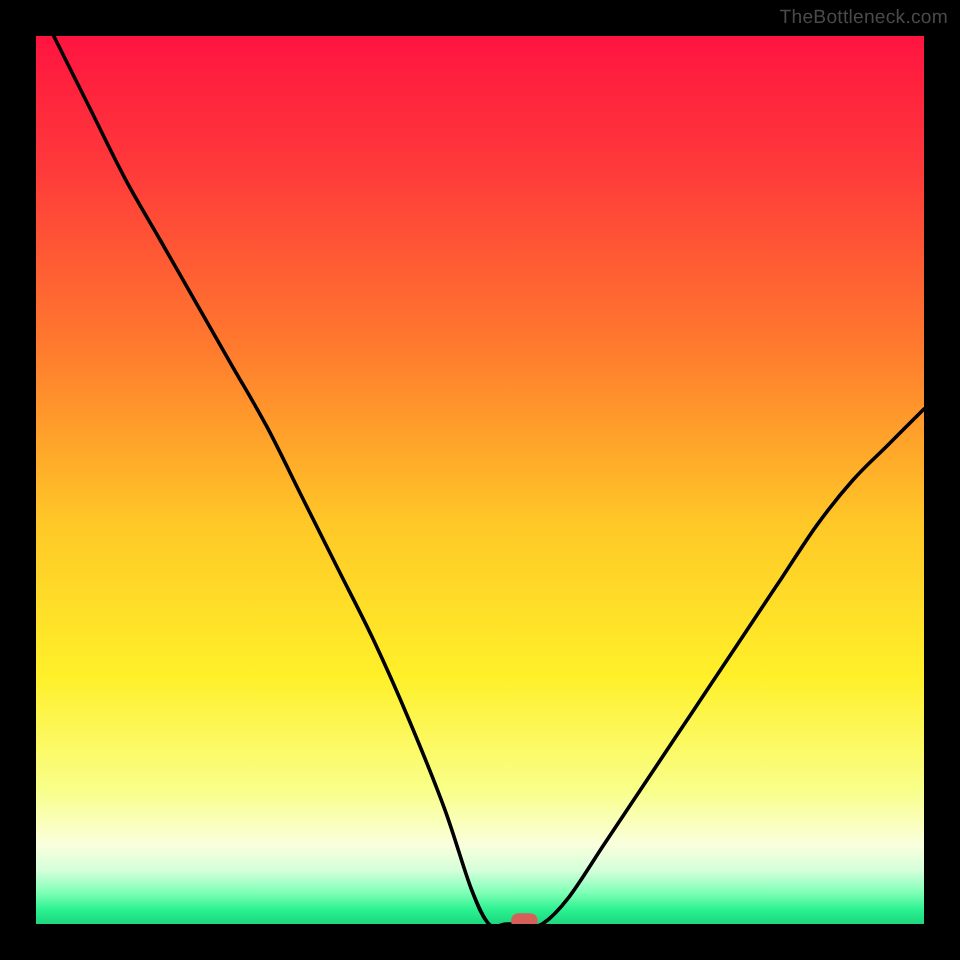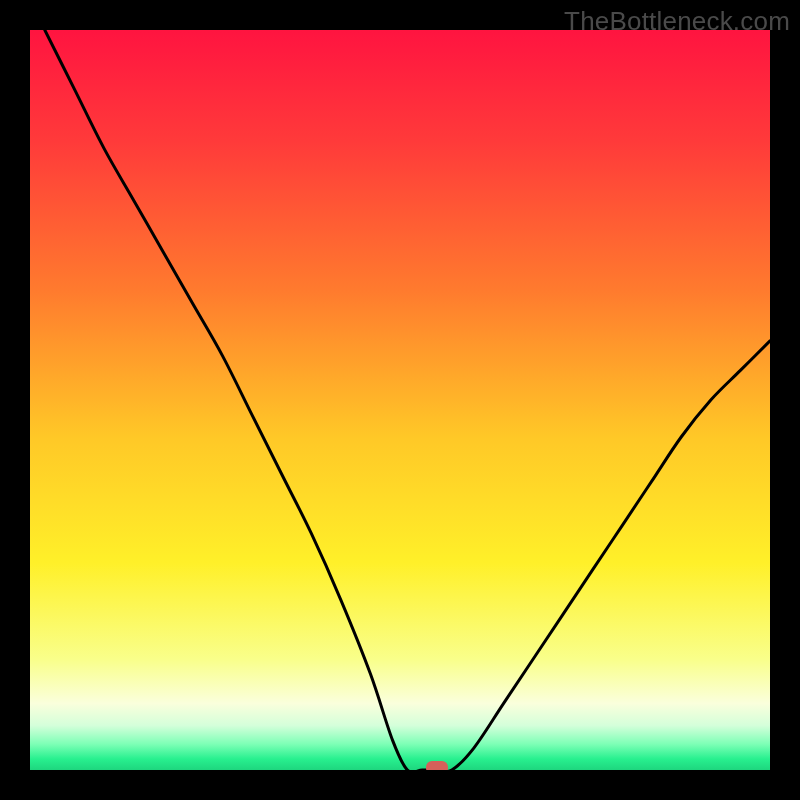--- a/index.html
+++ b/index.html
@@ -22,21 +22,21 @@
     left: 30px;
     top: 30px;
     width: 740px;
     height: 740px;
   }
   .watermark {
     position: absolute;
     top: 6px;
     right: 10px;
     color: #4a4a4a;
-    font-size: 26px;
+    font-size: 16px;
     font-weight: 500;
     letter-spacing: 0.2px;
     user-select: none;
   }
 </style>
 </head>
 <body>
 
 <div class="frame">
   <div class="watermark">TheBottleneck.com</div>

